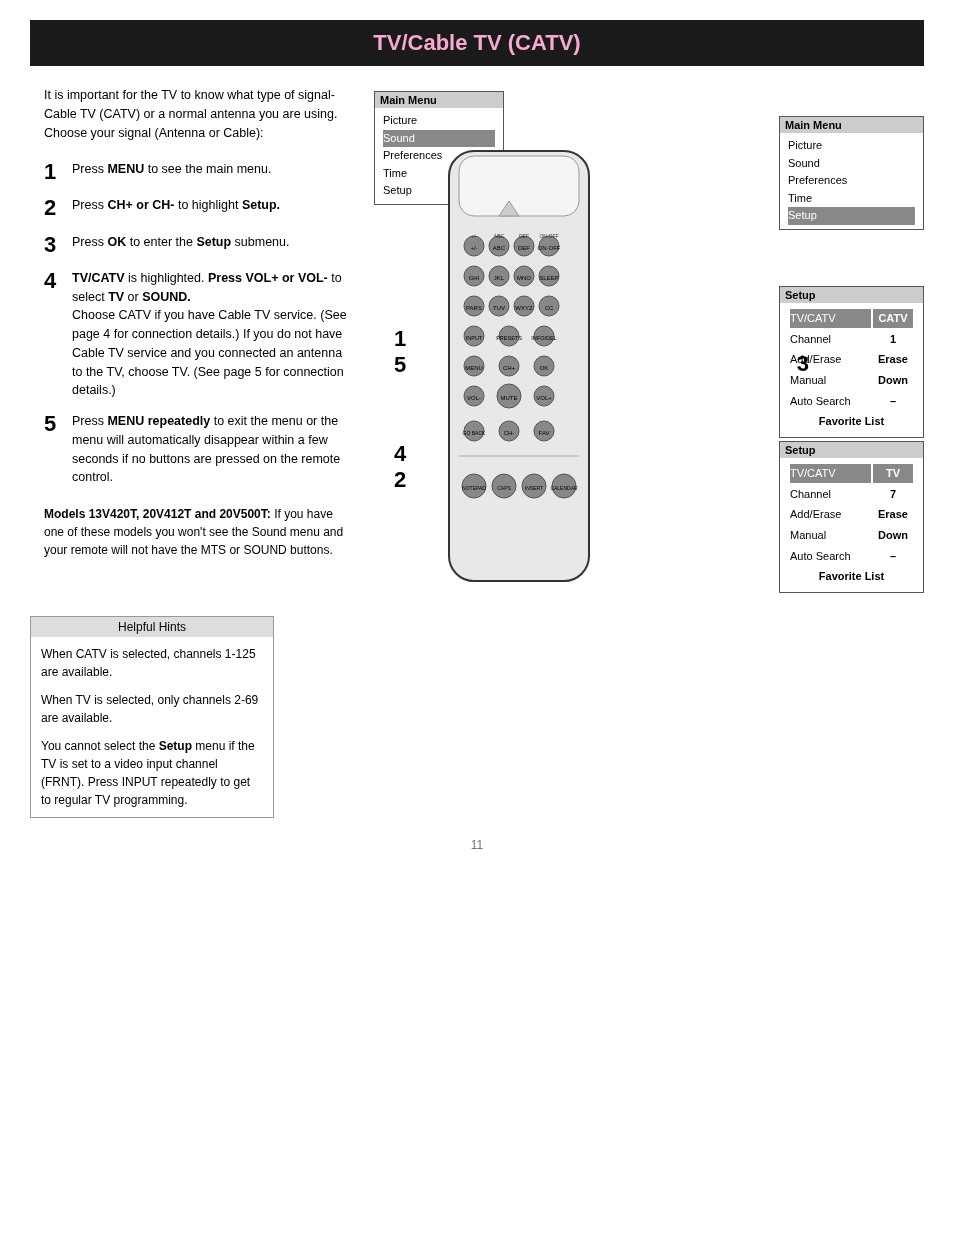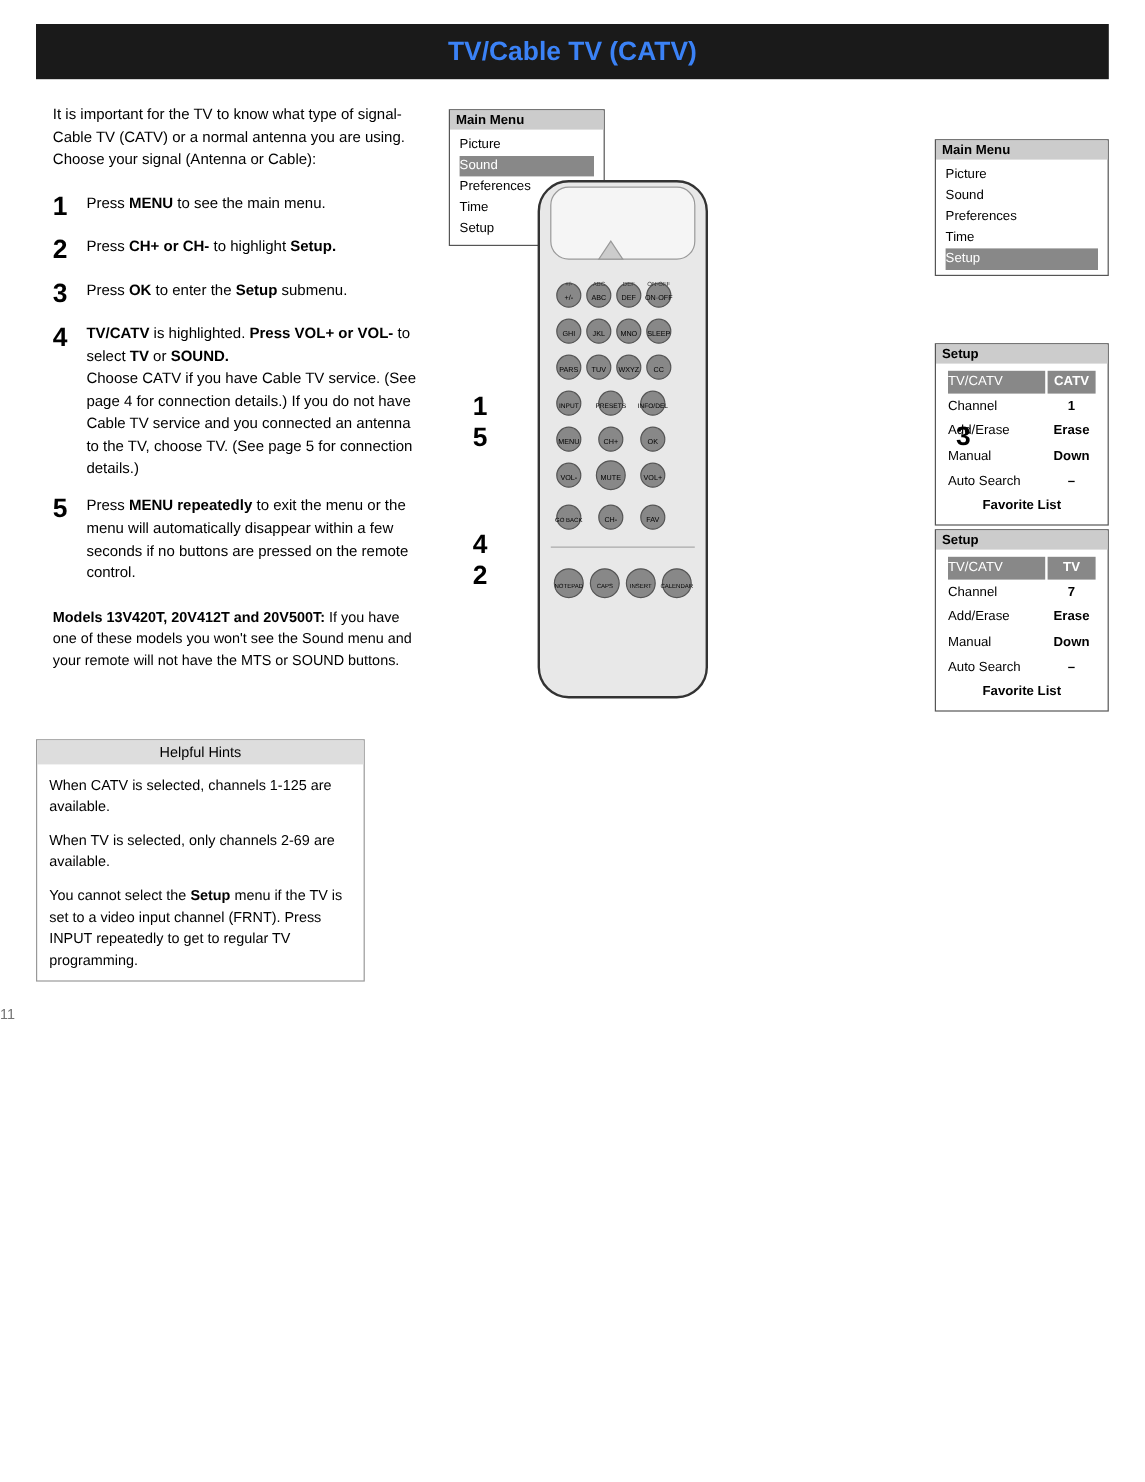--- a/index.html
+++ b/index.html
@@ -9,21 +9,21 @@
       width: 954px;
       min-height: 1235px;
       position: relative;
       font-size: 13px;
       color: #000;
     }
 
     
     .title-bar {
       background: #1a1a1a;
-      color: #3b82f6;
+      color: #f9a8d4;
       text-align: center;
       font-size: 22px;
       font-weight: bold;
       padding: 10px 0;
       margin: 20px 30px 0 30px;
     }
 
     
     .main-content {
       display: flex;
@@ -129,41 +129,42 @@
     .setup-table tr td:last-child { text-align: center; font-weight: bold; }
     .setup-table tr.highlight td { background: #888; color: #fff; }
 
     
     .hints-section {
       padding: 20px 30px 20px 30px;
     }
 
     .hints-box {
       border: 1.5px solid #999;
-      width: 274px;
+      width: 244px;
     }
 
     .hints-header {
       background: #ddd;
       text-align: center;
       font-size: 12px;
       padding: 3px 5px;
     }
 
     .hints-body {
       padding: 8px 10px;
       font-size: 12px;
       line-height: 1.5;
     }
 
     .hints-body p { margin-bottom: 10px; }
     .hints-body p:last-child { margin-bottom: 0; }
 
     
     .page-num {
+      text-align: center;
       font-size: 12px;
       padding-bottom: 10px;
       color: #737373;
     }
 
     
     .remote-container {
       position: absolute;
       left: 55px;
       top: 55px;

